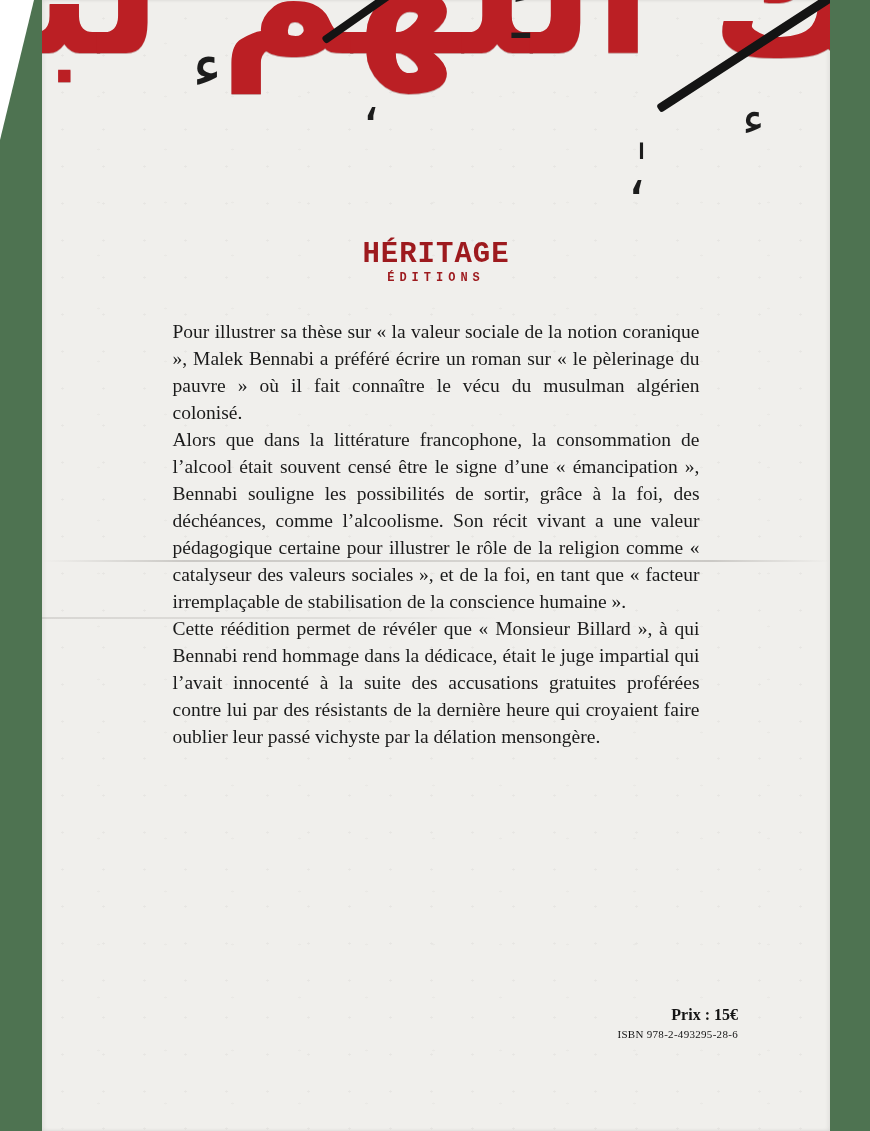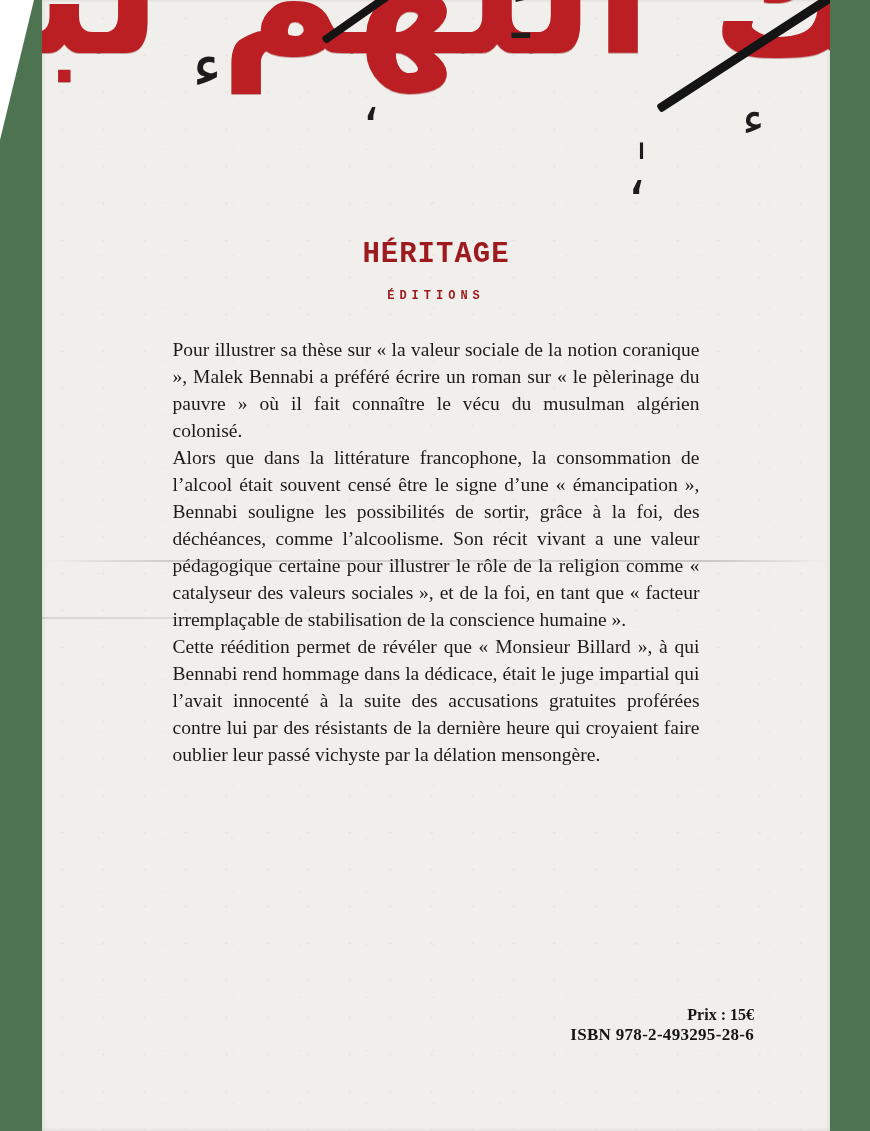--- a/index.html
+++ b/index.html
@@ -107,21 +107,21 @@
     font-weight: bold;
     letter-spacing: 1px;
     color: var(--logo-red, #9d1a1e);
     line-height: 1;
   }
   .pub-sub {
     font-size: 12px;
     font-weight: bold;
     letter-spacing: 5px;
     color: var(--logo-red, #9d1a1e);
-    margin-top: 21px;
+    margin-top: 3px;
     line-height: 1;
   }
 
   
   .synopsis {
     width: 527px;
     margin: 34px auto 6px;
     color: var(--text-black, #1b1b1b);
   }
   .synopsis p {
@@ -129,33 +129,33 @@
     font-size: 19.5px;
     line-height: 27px;
     text-align: justify;
     text-justify: inter-word;
   }
 
   
   .price-block {
     position: absolute;
     top: 1005px;
-    right: 76px;
+    right: 92px;
     width: 230px;
     text-align: right;
     color: #141414;
   }
   .price-label {
     font-size: 16px;
     font-weight: bold;
     line-height: 20px;
   }
   .isbn-label {
-    font-size: 17px;
-    font-weight: bold;
+    font-size: 11px;
+    font-weight: normal;
     line-height: 19px;
     letter-spacing: 0.3px;
   }
   .barcode {
     display: inline-block;
     position: relative;
     margin-top: 2px;
     background: #ffffff;
     padding: 3px 8px 2px 8px;
     width: 140px;

